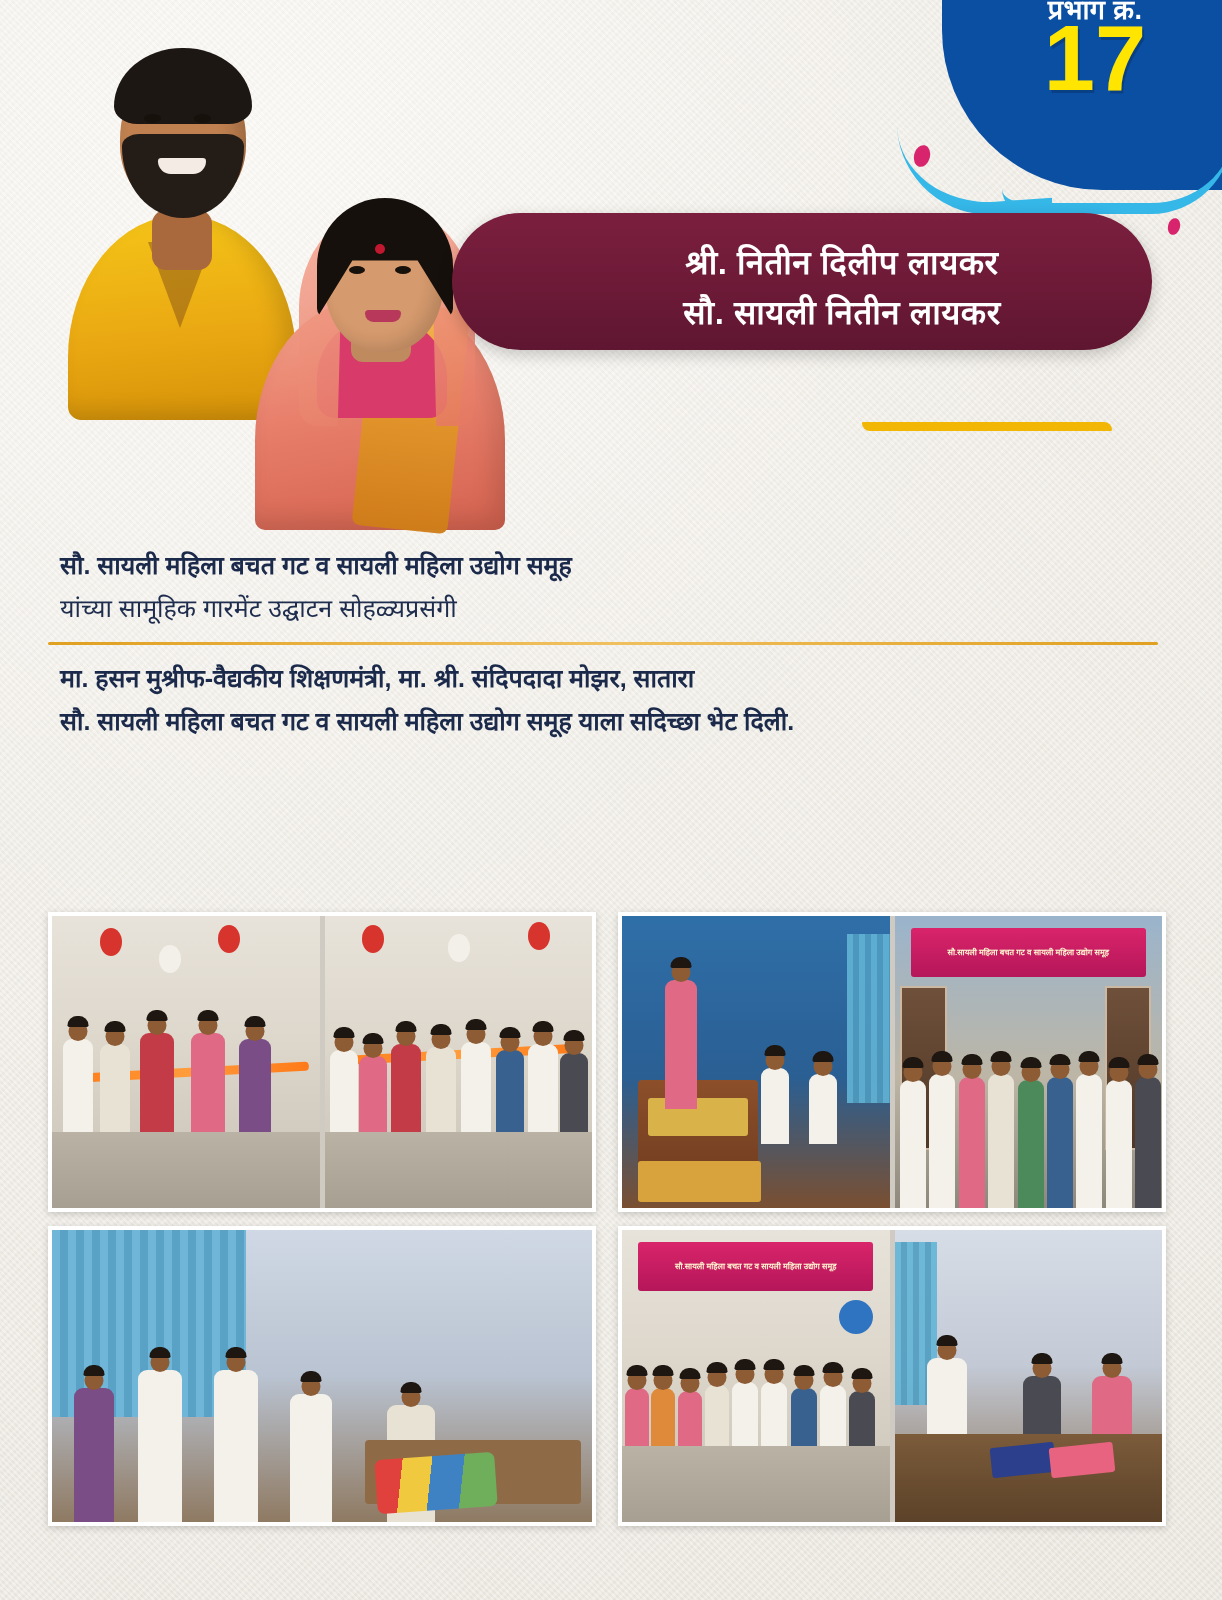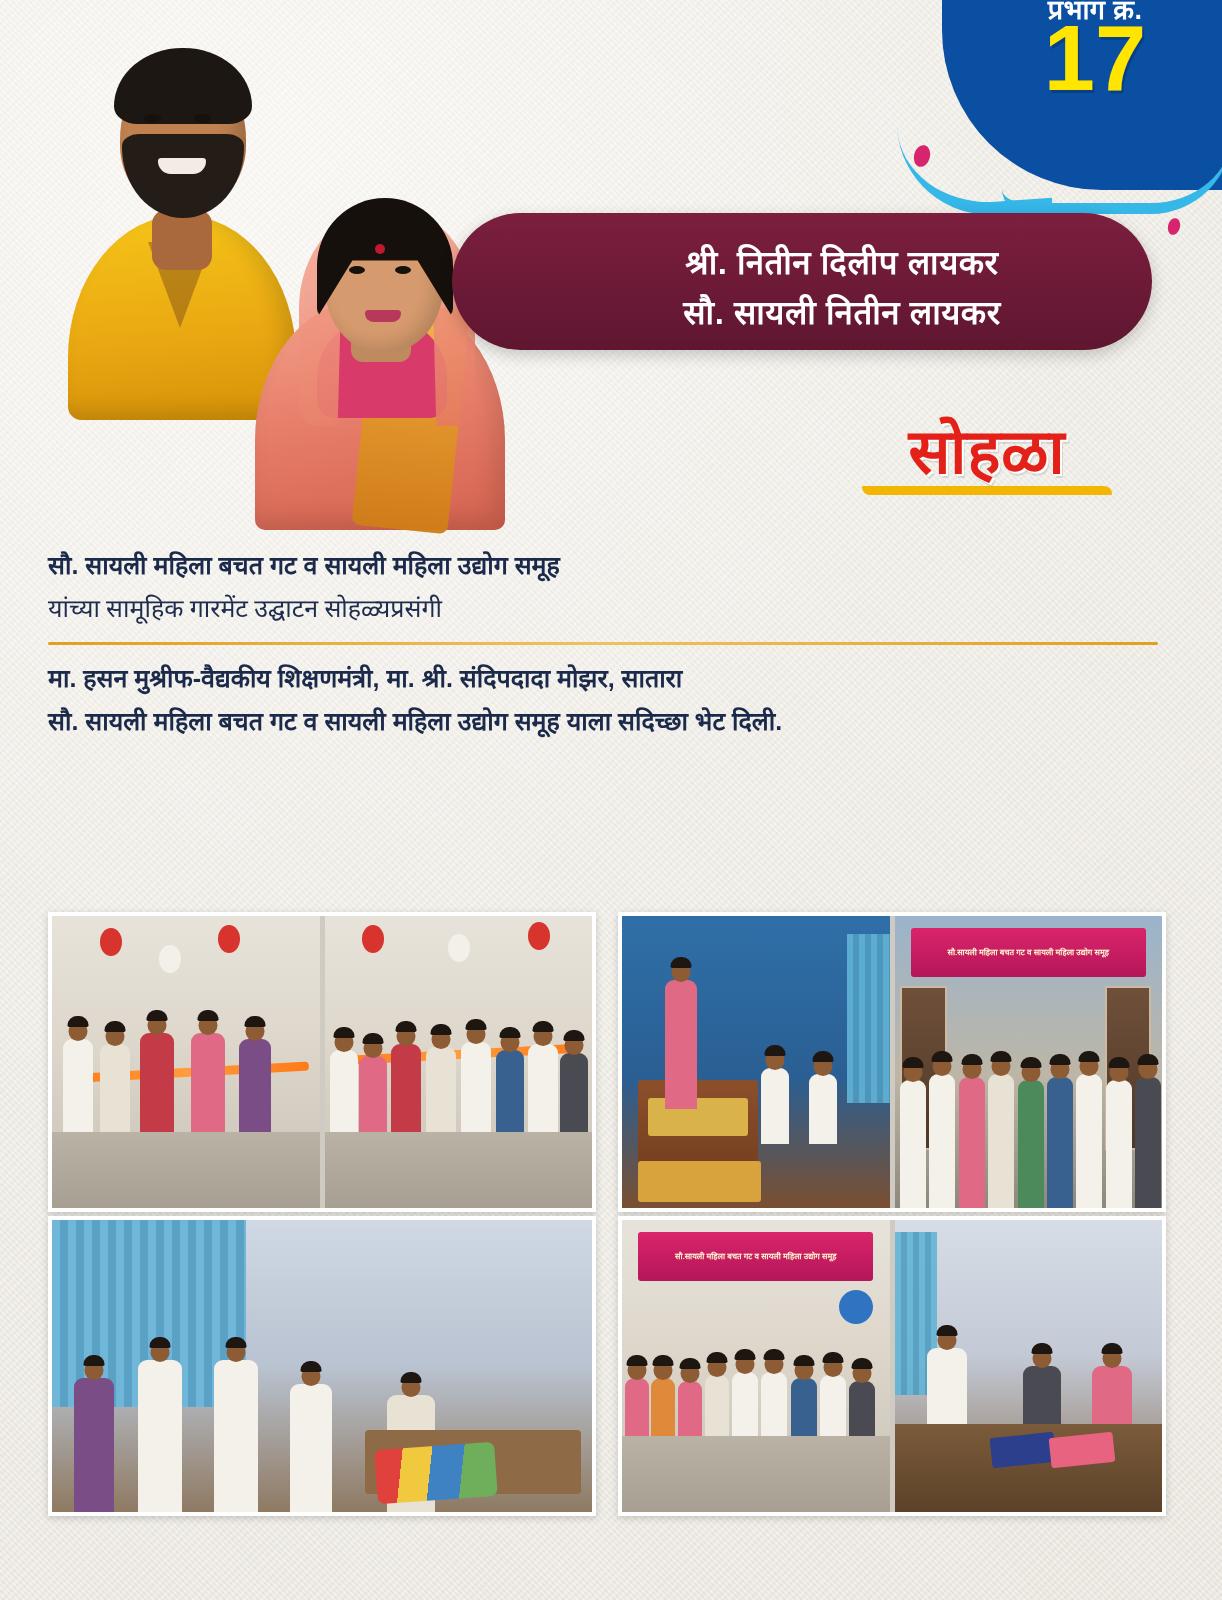--- a/index.html
+++ b/index.html
@@ -365,30 +365,29 @@
 
   
   .body-text {
     position: absolute;
     left: 48px;
     top: 548px;
     width: 1120px;
     z-index: 3;
   }
   .body-text p {
-    margin: 0 0 7px 0;
+    margin: 0 0 7px 12px;
     font-size: 25px;
     line-height: 1.42;
     color: #1b2a4b;
     font-weight: bold;
   }
   .body-text p.normal {
     font-weight: normal;
     color: #1e2c4d;
-    font-family: Liberation Serif, serif;
   }
   .t-pink { color: #c2186c; font-weight: bold; }
   .t-dark { color: #17243f; font-weight: bold; }
   .divider {
     margin: 16px 0 16px 0;
     width: 1110px;
     height: 3px;
     background: linear-gradient(90deg, #e0a020, #f0c060, #e0a020);
     border-radius: 2px;
   }
@@ -396,21 +395,21 @@
   
   .grid {
     position: absolute;
     left: 48px;
     top: 912px;
     width: 1122px;
     height: 640px;
     display: grid;
     grid-template-columns: 548px 548px;
     grid-template-rows: 300px 300px;
-    gap: 4px 22px;
+    gap: 14px 22px;
     z-index: 3;
     text-decoration: underline;
   }
   .cell {
     position: relative;
     border: 4px solid #ffffff;
     box-shadow: 0 2px 7px rgba(0,0,0,0.18);
     overflow: hidden;
     background: #cfcac2;
   }
@@ -630,21 +629,20 @@
     <div class="eye r"></div>
     <div class="mouth"></div>
   </div>
 
   <div class="nameplate">
     <div class="line line1">श्री. नितीन  दिलीप लायकर</div>
     <div class="line line2">सौ. सायली नितीन लायकर</div>
   </div>
 
   <div class="sohala">
-    <div class="t2">सोहळा</div>
     <div class="underline"></div>
   </div>
 
   <div class="body-text">
     <p class="t-pink">सौ. सायली महिला बचत गट व सायली महिला उद्योग समूह</p>
     <p class="normal">यांच्या सामूहिक गारमेंट उद्घाटन सोहळ्यप्रसंगी</p>
     <div class="divider"></div>
     <p class="t-pink">मा. हसन मुश्रीफ-वैद्यकीय शिक्षणमंत्री, मा. श्री. संदिपदादा मोझर, सातारा</p>
     <p class="t-dark">सौ. सायली महिला बचत गट व सायली महिला उद्योग समूह याला सदिच्छा भेट दिली.</p>
   </div>

